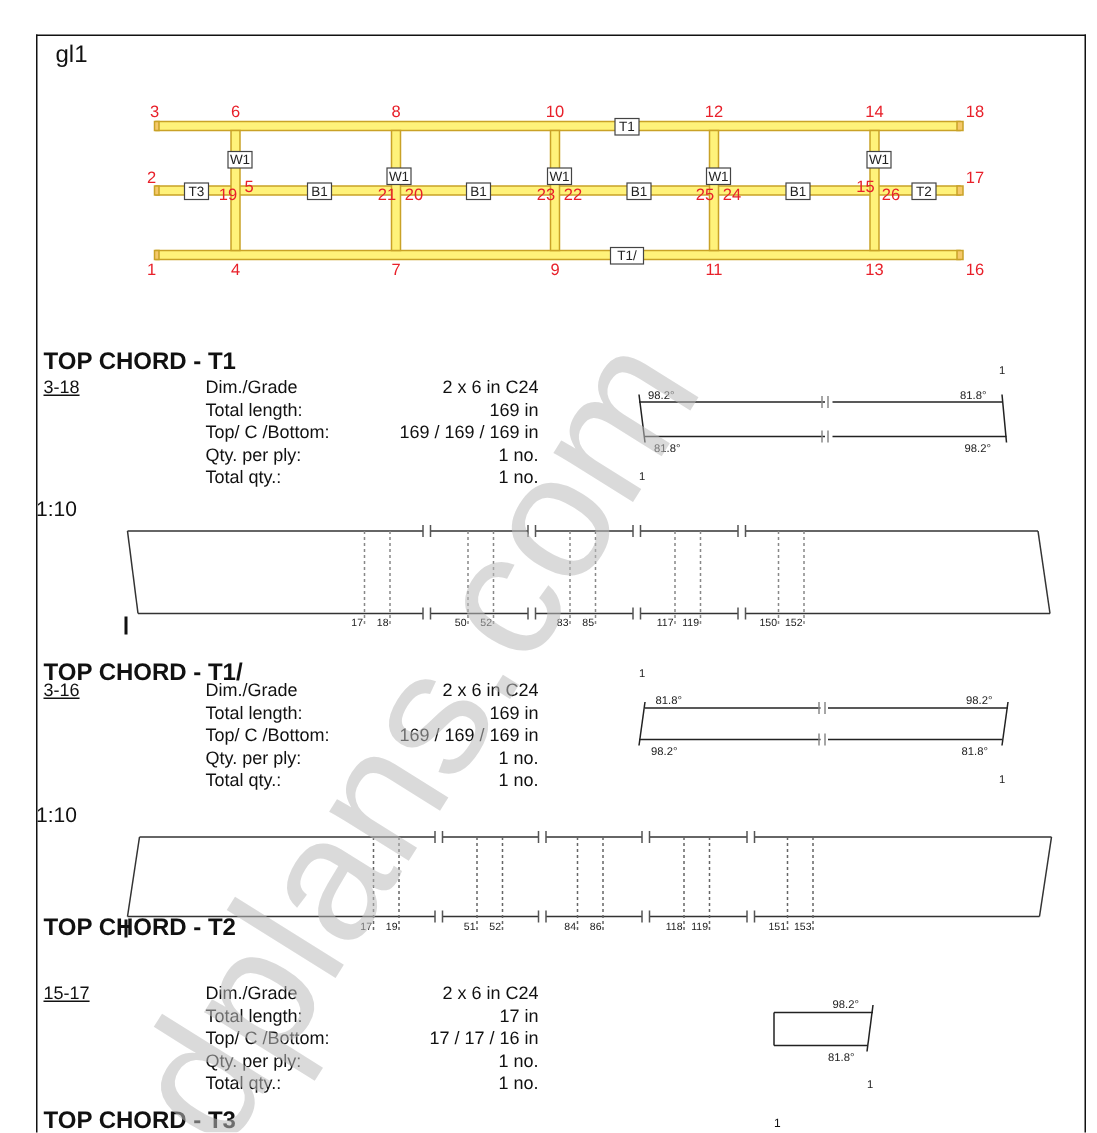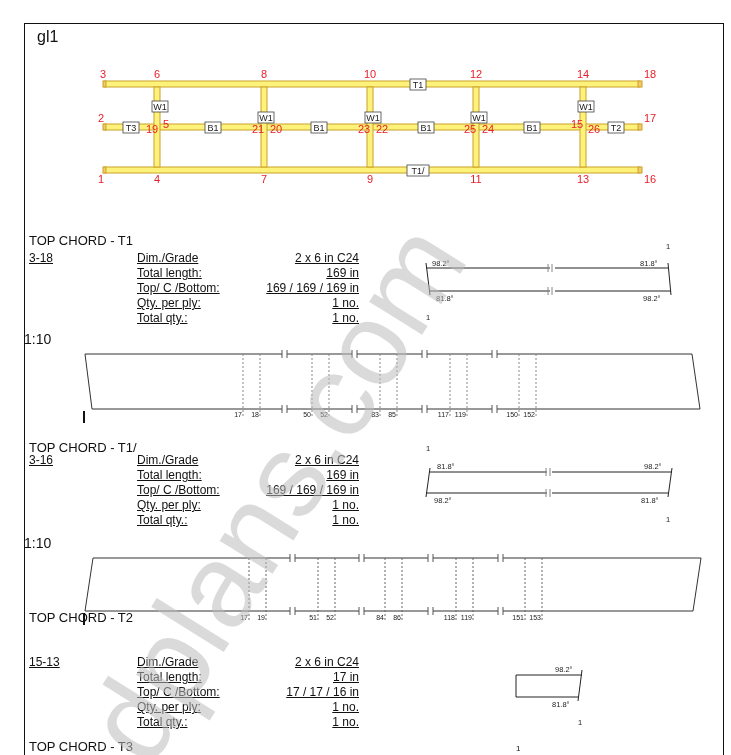--- a/index.html
+++ b/index.html
@@ -3,23 +3,23 @@
 <meta charset="utf-8">
 <style>
   html, body { margin: 0; padding: 0; background: #ffffff; }
   body { width: 731px; height: 755px; position: relative; overflow: hidden;
          font-family: "Liberation Sans", sans-serif; color: #111; }
   .page { position: absolute; left: 24px; top: 23px; width: 698px; height: 760px;
           border-left: 1.5px solid #111; border-top: 1.5px solid #111; border-right: 1.5px solid #111; }
   .abs { position: absolute; }
   .title-gl { left: 37px; top: 28px; font-size: 16px; }
   svg text { font-family: "Liberation Sans", sans-serif; }
-  .sec-title { position: absolute; left: 29px; font-size: 13px; font-weight: normal; }
+  .sec-title { position: absolute; left: 29px; font-size: 16px; font-weight: bold; }
   .range { position: absolute; left: 29px; font-size: 12px; text-decoration: underline; }
-  .props { position: absolute; left: 137px; width: 222px; font-size: 12px; line-height: 15px; text-decoration: underline; }
+  .props { position: absolute; left: 137px; width: 222px; font-size: 12px; line-height: 15px; }
   .prow { display: flex; justify-content: space-between; }
   .scale { position: absolute; left: 24px; font-size: 14px; }
   .wm { position: absolute; left: 0; top: 0; pointer-events: none; }
 </style>
 </head>
 <body>
 
 <div class="page"></div>
 <div class="abs title-gl">gl1</div>
 
@@ -278,21 +278,21 @@
       <text x="321" y="68">86</text>
     <text x="375" y="68">118</text>
       <text x="392" y="68">119</text>
     <text x="444" y="68">151</text>
       <text x="461" y="68">153</text>
   </g>
   <rect x="3" y="61" width="2" height="12" fill="#111"></rect>
 </svg>
 
 <div class="sec-title" style="top:610px">TOP CHORD - T2</div>
-<div class="range" style="top:655px">15-13</div>
+<div class="range" style="top:655px">15-17</div>
 <div class="props" style="top:655px">
   <div class="prow">
       <span>Dim./Grade</span>
       <span>2 x 6 in C24</span>
     </div>
   <div class="prow">
       <span>Total length:</span>
       <span>17 in</span>
     </div>
   <div class="prow">

